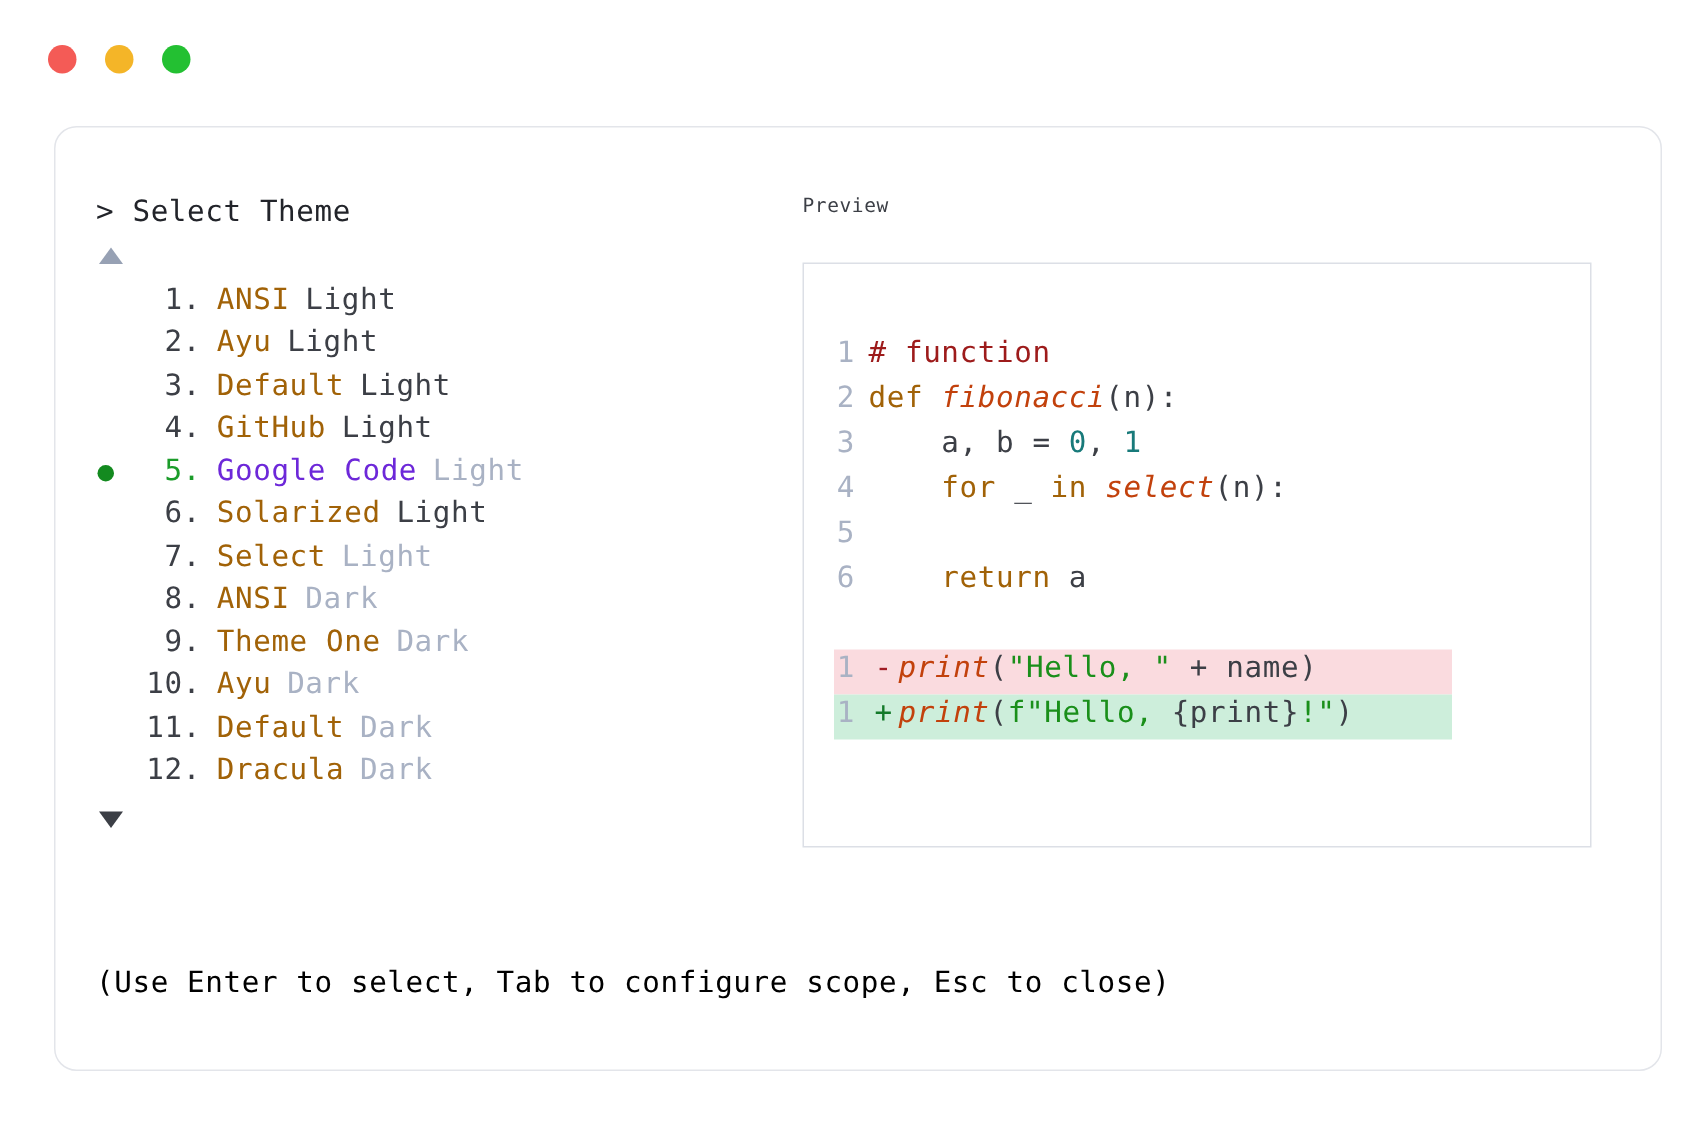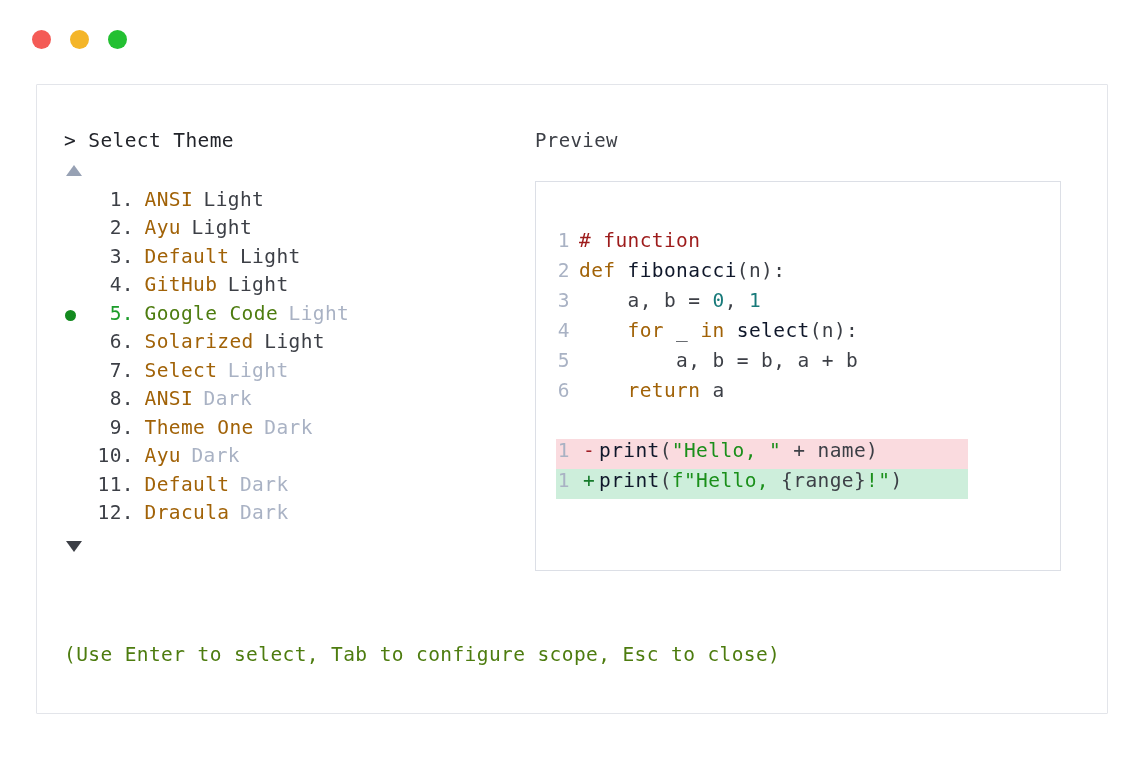--- a/index.html
+++ b/index.html
@@ -33,21 +33,21 @@
 
   
   .card {
     position: absolute;
     left: 36px;
     top: 84px;
     width: 1072px;
     height: 630px;
     box-sizing: border-box;
     border: 1px solid #e3e5ea;
-    border-radius: 1px;
+    border-radius: 15px;
     background: #ffffff;
   }
 
   .card-inner {
     position: relative;
     width: 100%;
     height: 100%;
   }
 
   
@@ -100,54 +100,54 @@
     margin-left: 1px;
   }
   .idx {
     width: 44px;
     flex: 0 0 44px;
     text-align: right;
     color: #3c3f46;
   }
   .idx.sel { color: #1b9c2a; }
   .nm { color: #a16207; padding-left: 10.5px; }
-  .nm.sel { color: #4d7c0f; text-align: right; }
+  .nm.sel { color: #6d28d9; text-align: right; }
   .sfx { color: #3c3f46; padding-left: 10.5px; }
   .sfx.dim { color: #a9b2c4; }
 
   .scroll-down {
     margin-top: 11px;
     margin-left: 2px;
     width: 0;
     height: 0;
     border-left: 8px solid transparent;
     border-right: 8px solid transparent;
     border-top: 11px solid #3c3f46;
   }
 
   
   .hint {
     position: absolute;
     left: 27px;
     top: 558px;
     font-size: 19.5px;
     letter-spacing: 0.4px;
-    color: #4d7c0f;
+    color: #000000;
     white-space: pre;
   }
 
   
   .right-col {
     position: absolute;
     left: 498px;
     top: 46px;
     width: 530px;
   }
   .preview-label {
-    font-size: 19px;
+    font-size: 13px;
     color: #3c3f46;
     letter-spacing: 0.4px;
     line-height: 1;
     white-space: pre;
   }
   .preview-panel {
     margin-top: 31px;
     width: 526px;
     height: 390px;
     box-sizing: border-box;
@@ -191,21 +191,21 @@
   }
   .diff-line.minus { background: #fadbdf; }
   .diff-line.plus  { background: #cdeedb; }
   .dsign { width: 20px; flex: 0 0 20px; text-align: center; }
   .dsign.minus { color: #a01c24; }
   .dsign.plus  { color: #147a2a; }
 
   
   .t-comment { color: #9d1b1b; }
   .t-kw      { color: #a16207; }
-  .t-fn      { color: #0f172a; }
+  .t-fn      { color: #c2410c; font-style: italic; }
   .t-num     { color: #187a7a; }
   .t-plain   { color: #3c3f46; }
   .t-str     { color: #1a8f1a; }
 </style>
 </head>
 <body>
 
 <div class="traffic-lights">
   <div class="dot red"></div>
   <div class="dot yellow"></div>
@@ -239,26 +239,26 @@
 
     <div class="right-col">
       <div class="preview-label">Preview</div>
       <div class="preview-panel">
         <div class="code-area">
           <div id="code-lines">
               <div class="code-line"><span class="ln">1</span><span class="t-comment"># function</span></div>
               <div class="code-line"><span class="ln">2</span><span class="t-kw">def </span><span class="t-fn">fibonacci</span><span class="t-plain">(n):</span></div>
               <div class="code-line"><span class="ln">3</span><span class="t-plain">    a, b = </span><span class="t-num">0</span><span class="t-plain">, </span><span class="t-num">1</span></div>
               <div class="code-line"><span class="ln">4</span><span class="t-plain">    </span><span class="t-kw">for</span><span class="t-plain"> _ </span><span class="t-kw">in</span><span class="t-plain"> </span><span class="t-fn">select</span><span class="t-plain">(n):</span></div>
-              <div class="code-line"><span class="ln">5</span><span class="t-plain">        a, b = b, a + b</span></div>
+              <div class="code-line"><span class="ln">5</span></div>
               <div class="code-line"><span class="ln">6</span><span class="t-plain">    </span><span class="t-kw">return</span><span class="t-plain"> a</span></div>
             </div>
           <div class="code-blank"></div>
           <div class="diff-wrap" id="diff-lines">
               <div class="diff-line minus"><span class="ln">1</span><span class="dsign minus">-</span><span class="t-fn">print</span><span class="t-plain">(</span><span class="t-str">"Hello, "</span><span class="t-plain"> + name)</span></div>
-              <div class="diff-line plus"><span class="ln">1</span><span class="dsign plus">+</span><span class="t-fn">print</span><span class="t-plain">(</span><span class="t-str">f"Hello, </span><span class="t-plain">{range}</span><span class="t-str">!"</span><span class="t-plain">)</span></div>
+              <div class="diff-line plus"><span class="ln">1</span><span class="dsign plus">+</span><span class="t-fn">print</span><span class="t-plain">(</span><span class="t-str">f"Hello, </span><span class="t-plain">{print}</span><span class="t-str">!"</span><span class="t-plain">)</span></div>
             </div>
         </div>
       </div>
     </div>
 
   </div>
 </div>
 
 </body></html>

